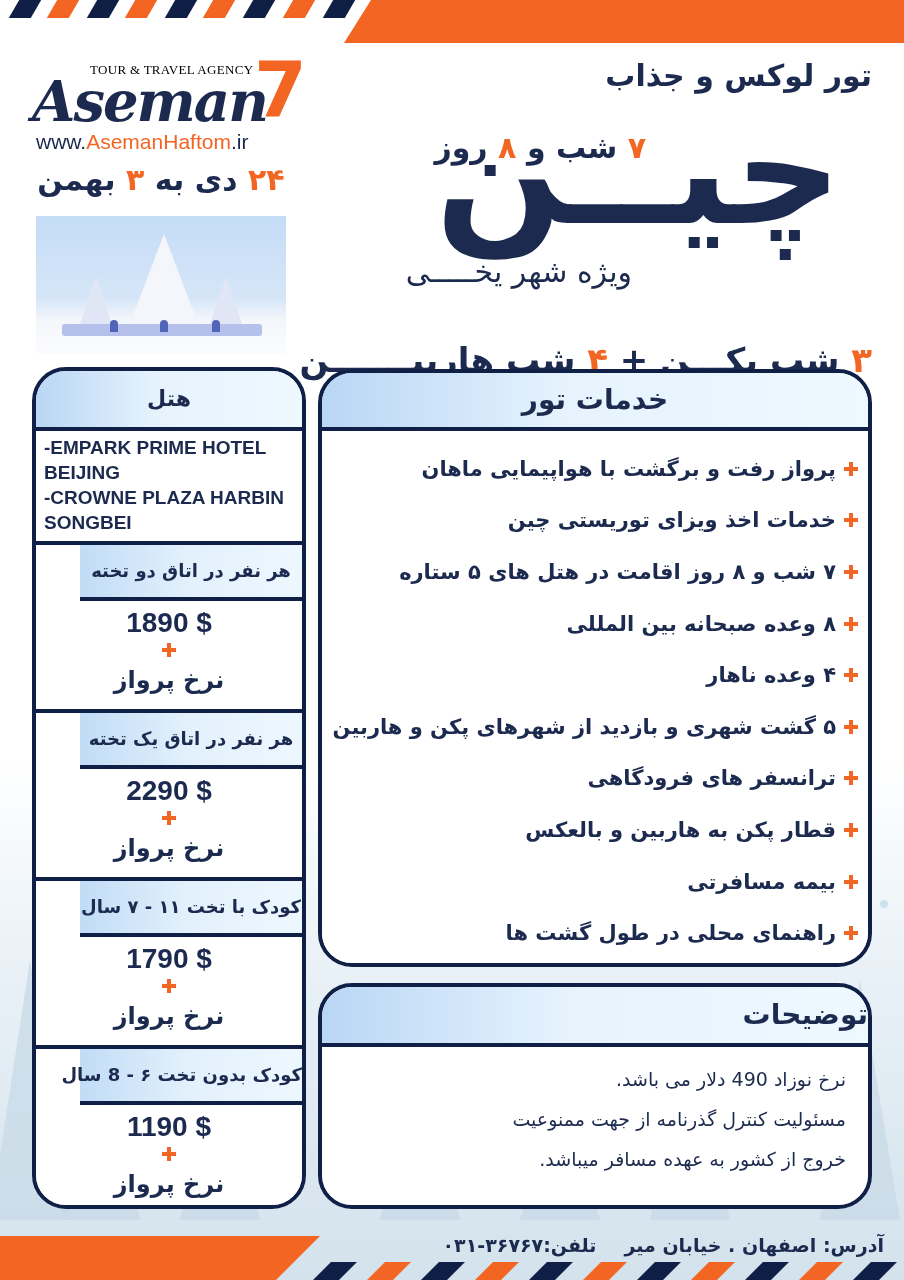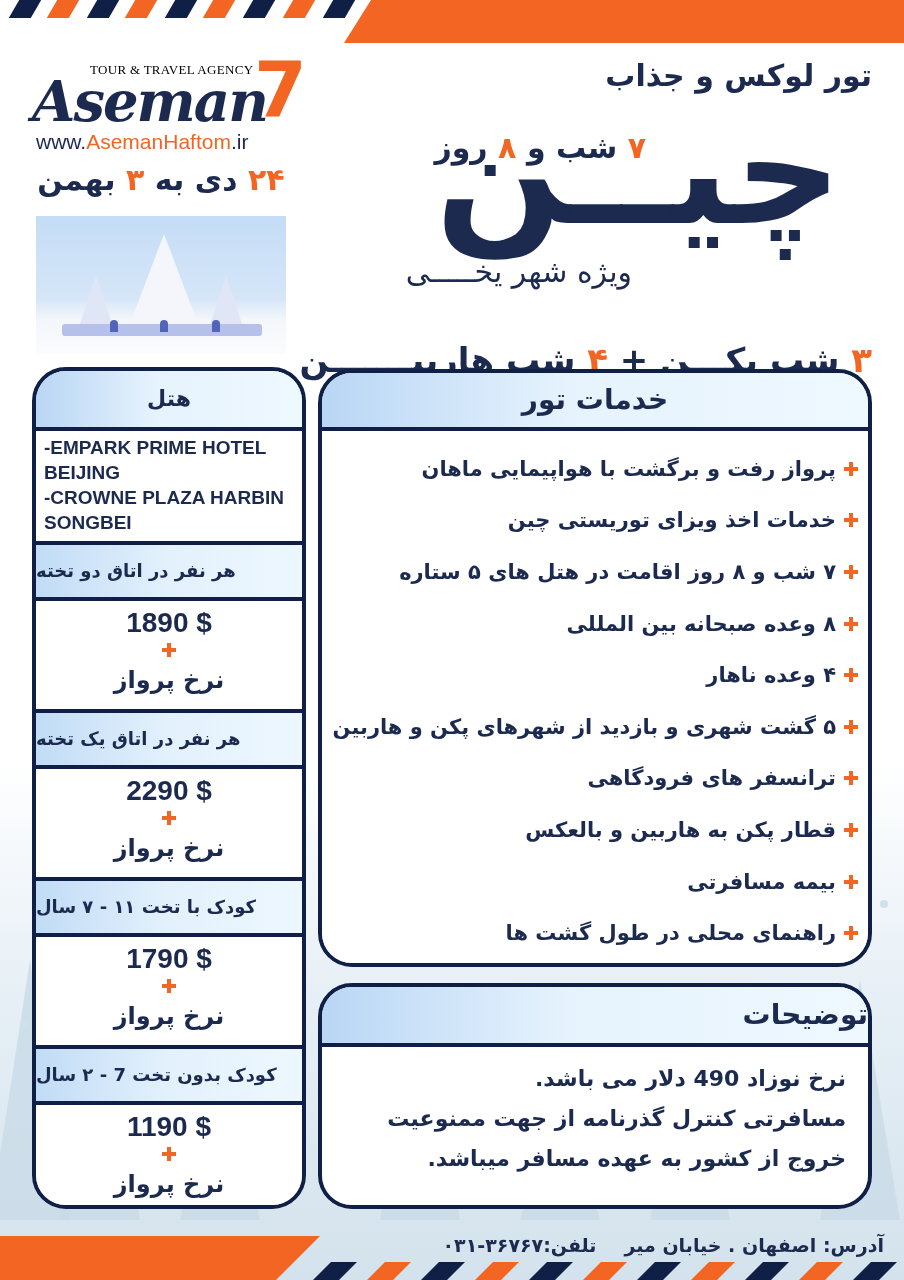--- a/index.html
+++ b/index.html
@@ -104,41 +104,42 @@
     text-align: center; font-weight: bold; color: #1b2a4e; direction: rtl;
   }
 
   .pricing { left: 32px; top: 367px; width: 274px; height: 842px; }
   .pricing .box-head { height: 60px; line-height: 56px; font-size: 22px; }
   .hotels { padding: 4px 8px; height: 114px; font-family: "Liberation Sans", sans-serif; font-weight: bold; font-size: 19px; line-height: 25px; color: #1b2a4e; border-bottom: 4px solid #0f1f45; }
   .price-head {
     height: 56px; line-height: 52px;
     background: linear-gradient(90deg, #c1dcf6 0%, #e3f1fc 50%, #edf7ff 100%);
     border-bottom: 4px solid #0f1f45;
-    text-align: left; direction: rtl; font-size: 18px; font-weight: bold; color: #1b2a4e;
+    text-align: center; direction: rtl; font-size: 18px; font-weight: bold; color: #1b2a4e;
     white-space: nowrap;
+    margin-left: 44px;
   }
   .price-body { height: 112px; text-align: center; border-bottom: 4px solid #0f1f45; padding-top: 4px; background: rgba(255,255,255,.88); }
   .price-body.last { border-bottom: none; }
   .price-val { font-family: "Liberation Sans", sans-serif; font-weight: bold; font-size: 28px; line-height: 36px; color: #1b2a4e; }
   .plus { display: inline-block; position: relative; width: 14px; height: 14px; margin: 2px 0; }
   .plus::before, .plus::after { content: ""; position: absolute; background: #f26522; }
   .plus::before { left: 5px; top: 0; width: 4px; height: 14px; }
   .plus::after { left: 0; top: 5px; width: 14px; height: 4px; }
   .price-note { font-size: 24px; font-weight: bold; line-height: 34px; color: #1b2a4e; direction: rtl; }
 
   .services { left: 318px; top: 369px; width: 554px; height: 598px; }
   .services .box-head { height: 58px; line-height: 54px; font-size: 28px; }
   .svc-list { list-style: none; padding: 12px 10px 0 10px; direction: rtl; background: rgba(255,255,255,.9); height: 100%; text-align: right; }
   .svc-item { display: flex; align-items: center; height: 51.6px; font-size: 21px; font-weight: bold; color: #1b2a4e; white-space: nowrap; }
   .svc-item .plus { margin-left: 8px; flex: 0 0 auto; }
 
   .notes { left: 318px; top: 983px; width: 554px; height: 226px; }
   .notes .box-head { height: 60px; line-height: 56px; font-size: 28px; text-align: right; }
-  .notes-body { padding: 12px 22px; direction: rtl; font-size: 22px; font-weight: bold; line-height: 40px; color: #1b2a4e; background: rgba(255,255,255,.6); height: 100%; }
+  .notes-body { padding: 12px 22px; direction: rtl; font-size: 19px; font-weight: normal; line-height: 40px; color: #1b2a4e; background: rgba(255,255,255,.6); height: 100%; }
 </style>
 </head>
 <body>
 
 <div class="winter-bg">
   <div class="tree" style="left:-10px;height:0;border-bottom-width:260px;"></div>
   <div class="tree" style="left:60px;"></div>
   <div class="tree" style="left:180px;border-bottom-width:180px;"></div>
   <div class="tree" style="left:380px;border-bottom-width:200px;"></div>
   <div class="tree" style="left:520px;border-bottom-width:150px;"></div>
@@ -227,21 +228,21 @@
     <div class="price-note">نرخ پرواز</div>
   </div>
 
   <div class="price-head">کودک با تخت ۱۱ - ۷ سال</div>
   <div class="price-body">
     <div class="price-val">1790 $</div>
     <span class="plus"></span>
     <div class="price-note">نرخ پرواز</div>
   </div>
 
-  <div class="price-head">کودک بدون تخت 7 - ۲ سال</div>
+  <div class="price-head">کودک بدون تخت ۶ - 8 سال</div>
   <div class="price-body last">
     <div class="price-val">1190 $</div>
     <span class="plus"></span>
     <div class="price-note">نرخ پرواز</div>
   </div>
 </div>
 
 <div class="box services">
   <div class="box-head">خدمات تور</div>
   <ul class="svc-list">
@@ -285,21 +286,21 @@
         <span class="plus"></span>
         <span>راهنمای محلی در طول گشت ها</span>
       </li>
   </ul>
 </div>
 
 <div class="box notes">
   <div class="box-head">توضیحات</div>
   <div class="notes-body">
     <div>نرخ نوزاد 490 دلار  می باشد.</div>
-    <div>مسافرتی کنترل گذرنامه از جهت ممنوعیت</div>
+    <div>مسئولیت کنترل گذرنامه از جهت ممنوعیت</div>
     <div>خروج از کشور به عهده مسافر میباشد.</div>
   </div>
 </div>
 
 <div class="address">
   <span>آدرس: اصفهان . خیابان میر</span>
   <span>تلفن:۳۶۷۶۷-۰۳۱</span>
 </div>
 
 <div class="bottom-band">

